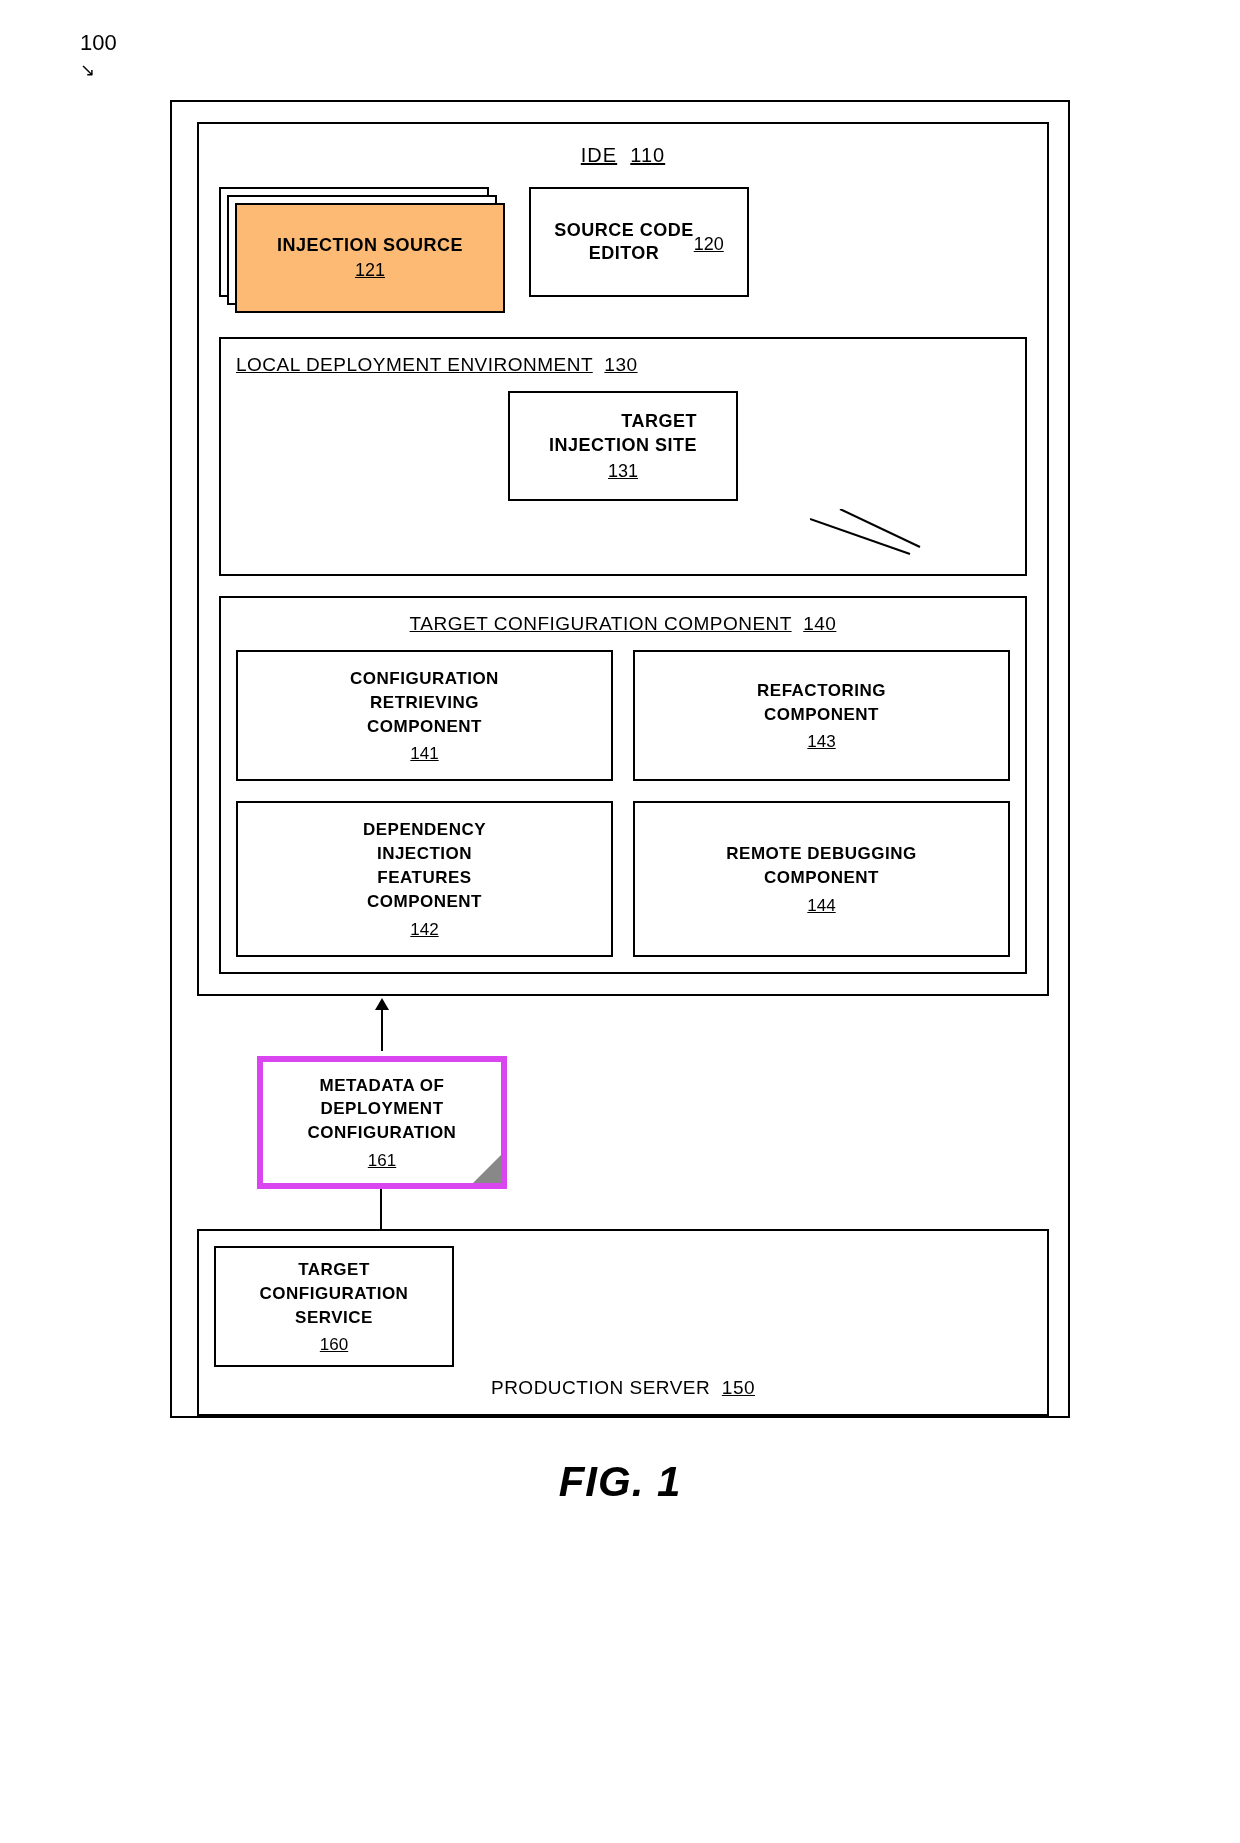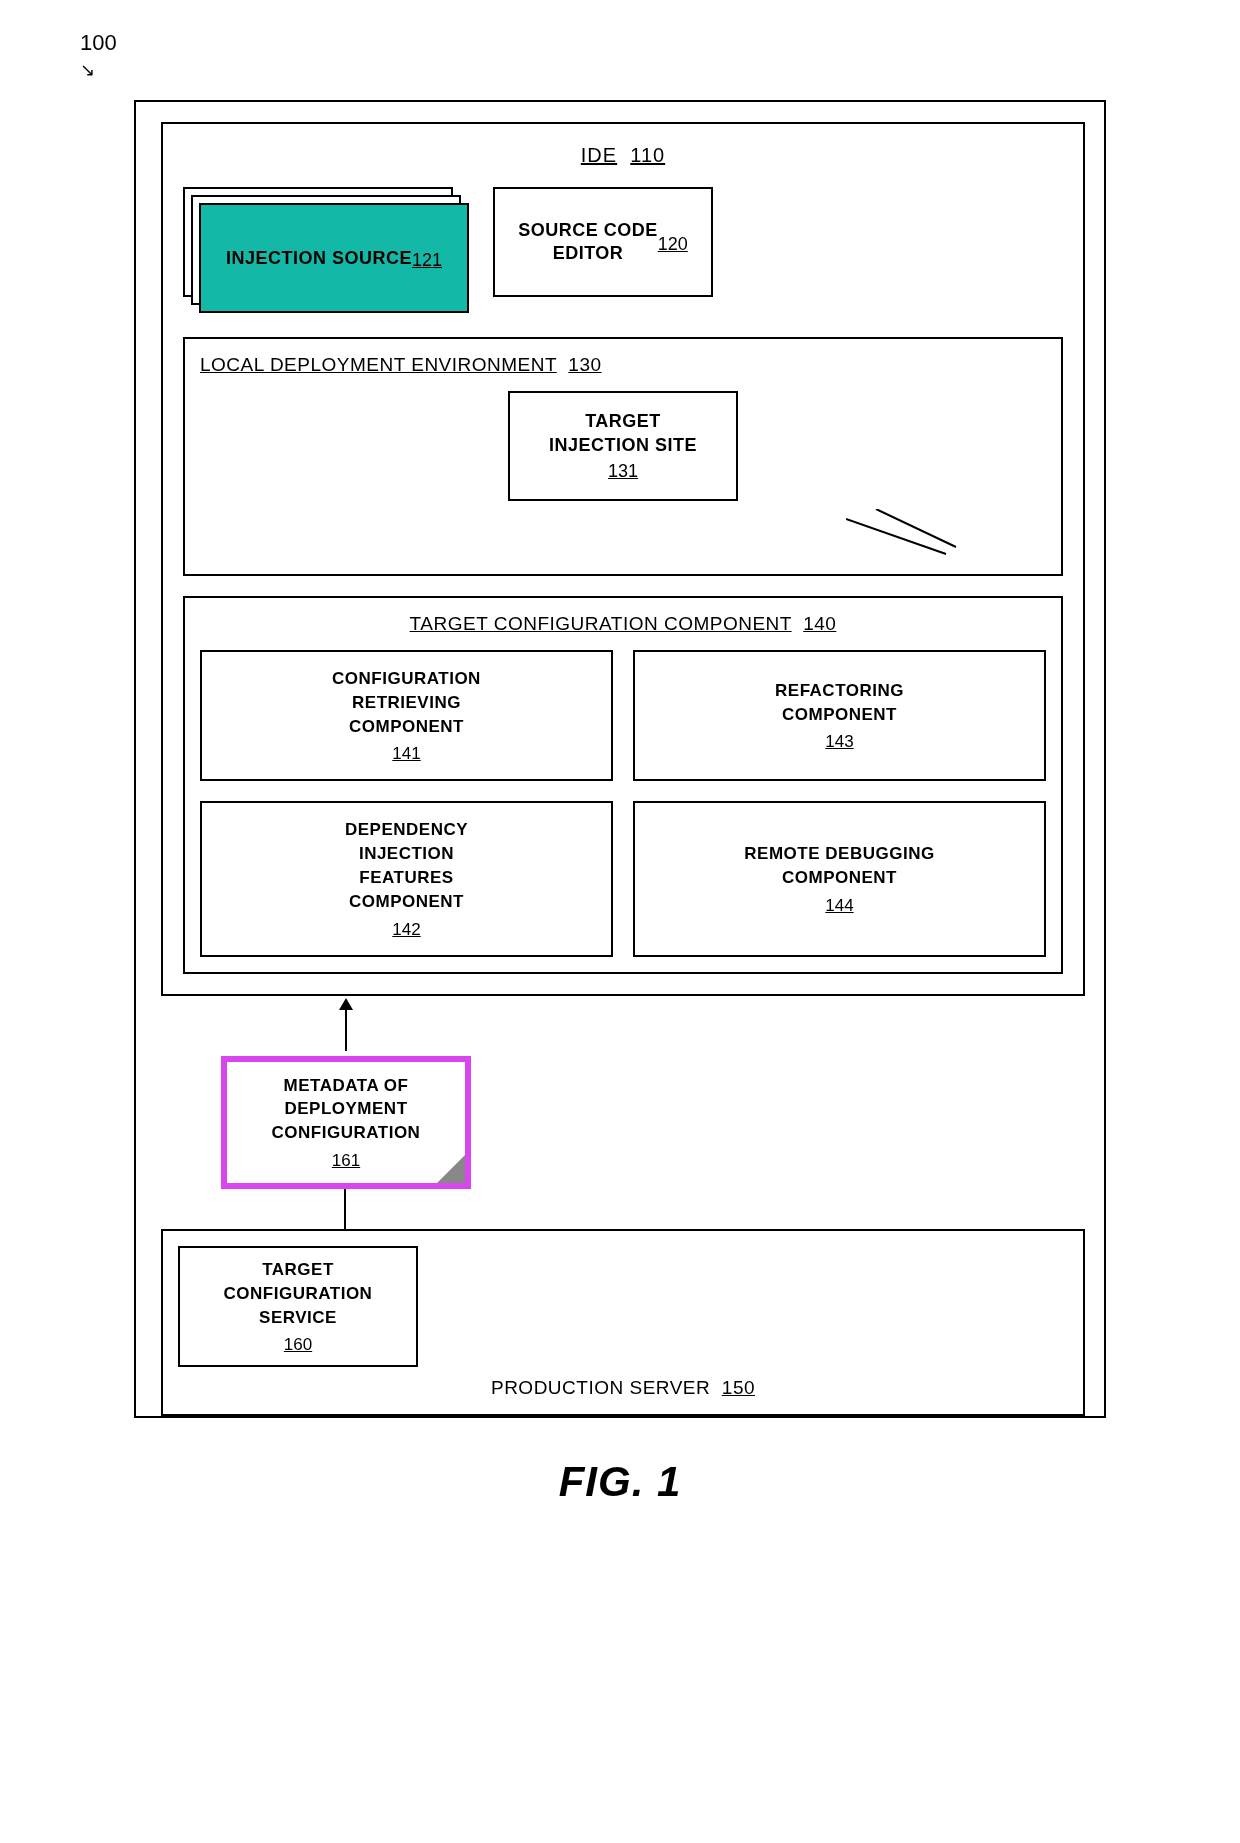--- a/index.html
+++ b/index.html
@@ -77,23 +77,23 @@
       background: #fff;
     }
 
     .injection-source-front {
       position: absolute;
       top: 16px;
       left: 16px;
       width: 270px;
       height: 110px;
       border: 2px solid #000;
-      background: #14b8a6;
-      display: flex;
-      flex-direction: row;
+      background: #fdba74;
+      display: flex;
+      flex-direction: column;
       align-items: center;
       justify-content: center;
     }
 
     .injection-source-front .box-title {
       font-size: 18px;
       font-weight: bold;
       text-align: center;
       letter-spacing: 0.5px;
     }
@@ -158,21 +158,21 @@
       align-items: center;
       justify-content: center;
       padding: 10px;
       margin: 0 auto;
       position: relative;
     }
 
     .target-injection-box .box-title {
       font-size: 18px;
       font-weight: bold;
-      text-align: center;
+      text-align: right;
       letter-spacing: 0.5px;
       line-height: 1.3;
     }
 
     .target-injection-box .box-number {
       font-size: 18px;
       text-decoration: underline;
       margin-top: 4px;
     }
 
@@ -239,21 +239,21 @@
 <body>
 
 <div class="page-container">
 
   <div style="position:absolute; top:10px; left:60px; font-size:22px; font-weight:normal;">
     <span>100</span>
     <br>
     <span style="font-size:18px;">↘</span>
   </div>
 
-  <div style="margin-top:80px; width:972px; border:2px solid #000; padding:20px 19px 0 25px;">
+  <div style="margin-top:80px; width:900px; border:2px solid #000; padding:20px 19px 0 25px;">
 
     <div class="ide-box">
       <div class="ide-label">
         <span>IDE</span>
         &nbsp;<span style="text-decoration:underline;">110</span>
       </div>
 
       <div class="ide-top-row">
 
         <div class="injection-source-stack">

